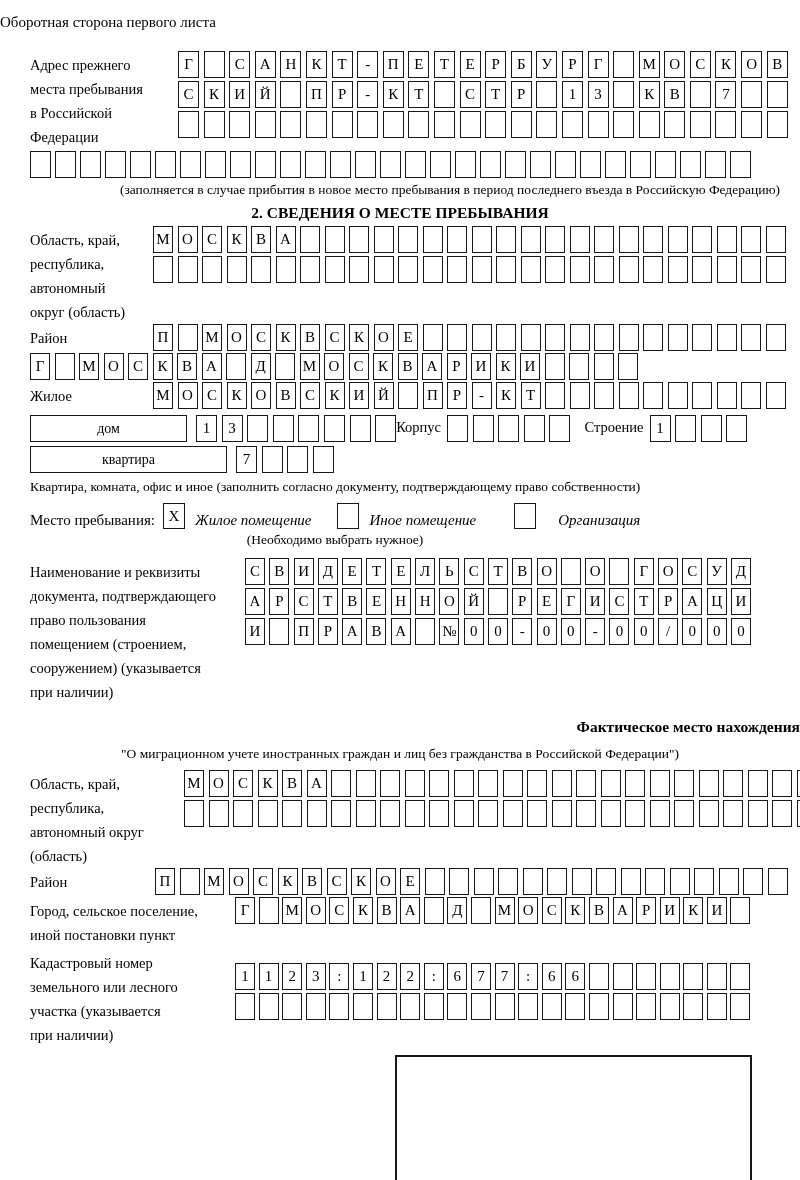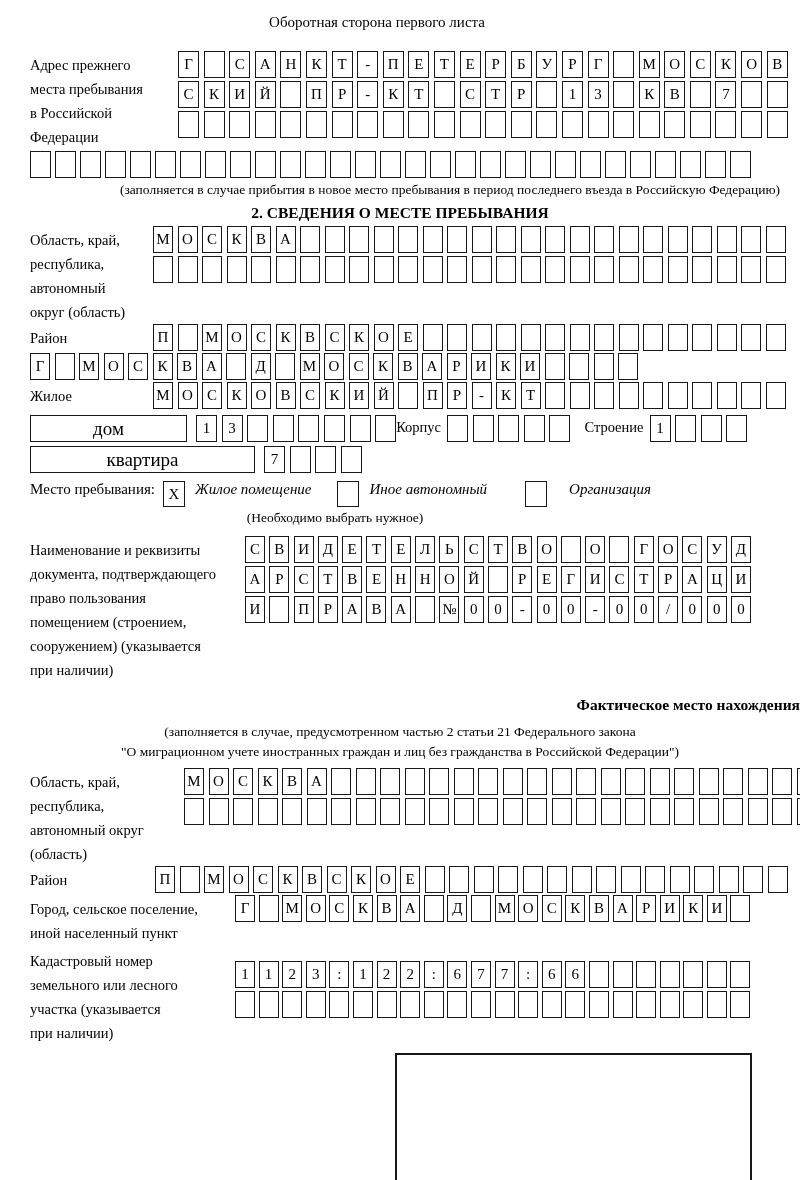--- a/index.html
+++ b/index.html
@@ -3,21 +3,21 @@
 <meta charset="utf-8">
 <style>
   * { box-sizing: border-box; }
   html,body { margin:0; padding:0; }
   body {
     width: 800px; height: 1180px;
     background: #ffffff; color: #000;
     font-family: "Liberation Serif", serif;
     overflow: hidden;
   }
-  .corner { margin: 14px 46px 0 0; text-align: center; font-size: 15px; }
+  .corner { margin: 14px 46px 0 0; text-align: left; font-size: 15px; }
   .row { display: flex; align-items: flex-start; margin-left: 30px; }
   .flabel { font-size: 14.5px; line-height: 24px; white-space: pre-line; flex: none; padding-top: 2px; }
   .w148{width:148px} .w123{width:123px} .w142{width:142px} .w215{width:215px}
   .w154{width:154px} .w125{width:125px} .w205{width:205px}
   .grids { display:flex; flex-direction:column; gap:3px; }
   .cellrow { display:flex; gap:4.6px; }
   .cell {
     width:21px; height:27px; border:1.5px solid #181818; background:#fff;
     display:flex; align-items:center; justify-content:center;
     font-size:15px; flex:none;
@@ -25,27 +25,27 @@
   .cr26{gap:4.5px} .cr26 .cell{width:20px}
   .cr25{gap:4.5px} .cr25 .cell{width:20px}
   .cr21{gap:4.3px} .cr21 .cell{width:20px}
   .cr22{gap:3.6px} .cr22 .cell{width:20px}
   .cr29{gap:4px}
   .caption { font-size:13.5px; margin-left:30px; }
   .caption.center { text-align:right; margin:4px 20px 0 20px; }
   .sec-title { font-weight:bold; text-align:center; font-size:15.5px; margin-top:6px; }
   .widebox {
     border:1.5px solid #181818; height:27px; flex:none;
-    display:flex; align-items:center; justify-content:center; font-size:19px;
+    display:flex; align-items:center; justify-content:center; font-size:14px;
   }
   .checkbox {
     width:22px; height:26px; border:1.5px solid #181818; flex:none;
     display:flex; align-items:center; justify-content:center; font-size:15px;
   }
-  .stay-row { display:flex; align-items:flex-start; margin:8px 0 0 30px; font-size:15px; }
+  .stay-row { display:flex; align-items:flex-end; margin:8px 0 0 30px; font-size:15px; }
   .stay-row .opt-label { margin:0 0 0 10px;font-style:italic; }
   .note-center { font-size:13.5px; text-align:center; width:400px; margin:3px 0 0 135px; }
   .fact-title { font-weight:bold; text-align:right; font-size:15.5px; margin-top:14px; }
   .fact-note { text-align:center; font-size:13.5px; line-height:20px; margin-top:8px; }
   .stamp-box { width:357px; height:174px; border:2px solid #181818; margin:8px 0 0 395px; background:#fff; }
   .stamp-caption {
     width:470px; margin:4px 0 0 308px; text-align:center;
     font-size:14px; line-height:19.5px; white-space:pre-line;
   }
   .mt2{margin-top:2px} .mt4{margin-top:4px} .mt6{margin-top:6px} .mt10{margin-top:10px} .mt20{margin-top:20px}
@@ -364,35 +364,36 @@
     <div class="inline-label" style="margin-left:14px">Строение</div>
     <div class="cellrow" style="margin-left:6px">
         <div class="cell">1</div>
         <div class="cell"></div>
         <div class="cell"></div>
         <div class="cell"></div>
       </div>
   </div>
 
   <div class="row mt4">
-    <div class="widebox" style="width:225px">квартира</div>
+    <div class="widebox" style="width:197px">квартира</div>
     <div class="cellrow" style="margin-left:9px">
         <div class="cell">7</div>
         <div class="cell"></div>
         <div class="cell"></div>
         <div class="cell"></div>
       </div>
   </div>
+  <div class="caption mt6">Квартира, комната, офис и иное (заполнить согласно документу, подтверждающему право собственности)</div>
 
   <div class="stay-row">
     <span>Место пребывания:</span>
     <span class="checkbox" style="margin-left:8px">X</span>
     <span class="opt-label">Жилое помещение</span>
     <span class="checkbox" style="margin-left:26px"></span>
-    <span class="opt-label">Иное автономный</span>
+    <span class="opt-label">Иное помещение</span>
     <span class="checkbox" style="margin-left:38px"></span>
     <span class="opt-label" style="margin-left:22px">Организация</span>
   </div>
   <div class="note-center">(Необходимо выбрать нужное)</div>
 
   <div class="row mt10">
     <div class="flabel w215">Наименование и реквизиты
 документа, подтверждающего
 право пользования
 помещением (строением,
@@ -466,21 +467,20 @@
           <div class="cell">/</div>
           <div class="cell">0</div>
           <div class="cell">0</div>
           <div class="cell">0</div>
         </div>
     </div>
   </div>
 
   <div class="fact-title">Фактическое место нахождения</div>
   <div class="fact-note">
-    <div>(заполняется в случае, предусмотренном частью 2 статьи 21 Федерального закона</div>
     <div>"О миграционном учете иностранных граждан и лиц без гражданства в Российской Федерации")</div>
   </div>
 
   <div class="row mt6">
     <div class="flabel w154">Область, край,
 республика,
 автономный округ
 (область)</div>
     <div class="grids">
       <div class="cellrow cr26">
@@ -569,21 +569,21 @@
         <div class="cell"></div>
         <div class="cell"></div>
         <div class="cell"></div>
         <div class="cell"></div>
         <div class="cell"></div>
       </div>
   </div>
 
   <div class="row mt2">
     <div class="flabel w205">Город, сельское поселение,
-иной населенный пункт</div>
+иной постановки пункт</div>
     <div class="cellrow cr22">
         <div class="cell">Г</div>
         <div class="cell"></div>
         <div class="cell">М</div>
         <div class="cell">О</div>
         <div class="cell">С</div>
         <div class="cell">К</div>
         <div class="cell">В</div>
         <div class="cell">А</div>
         <div class="cell"></div>

